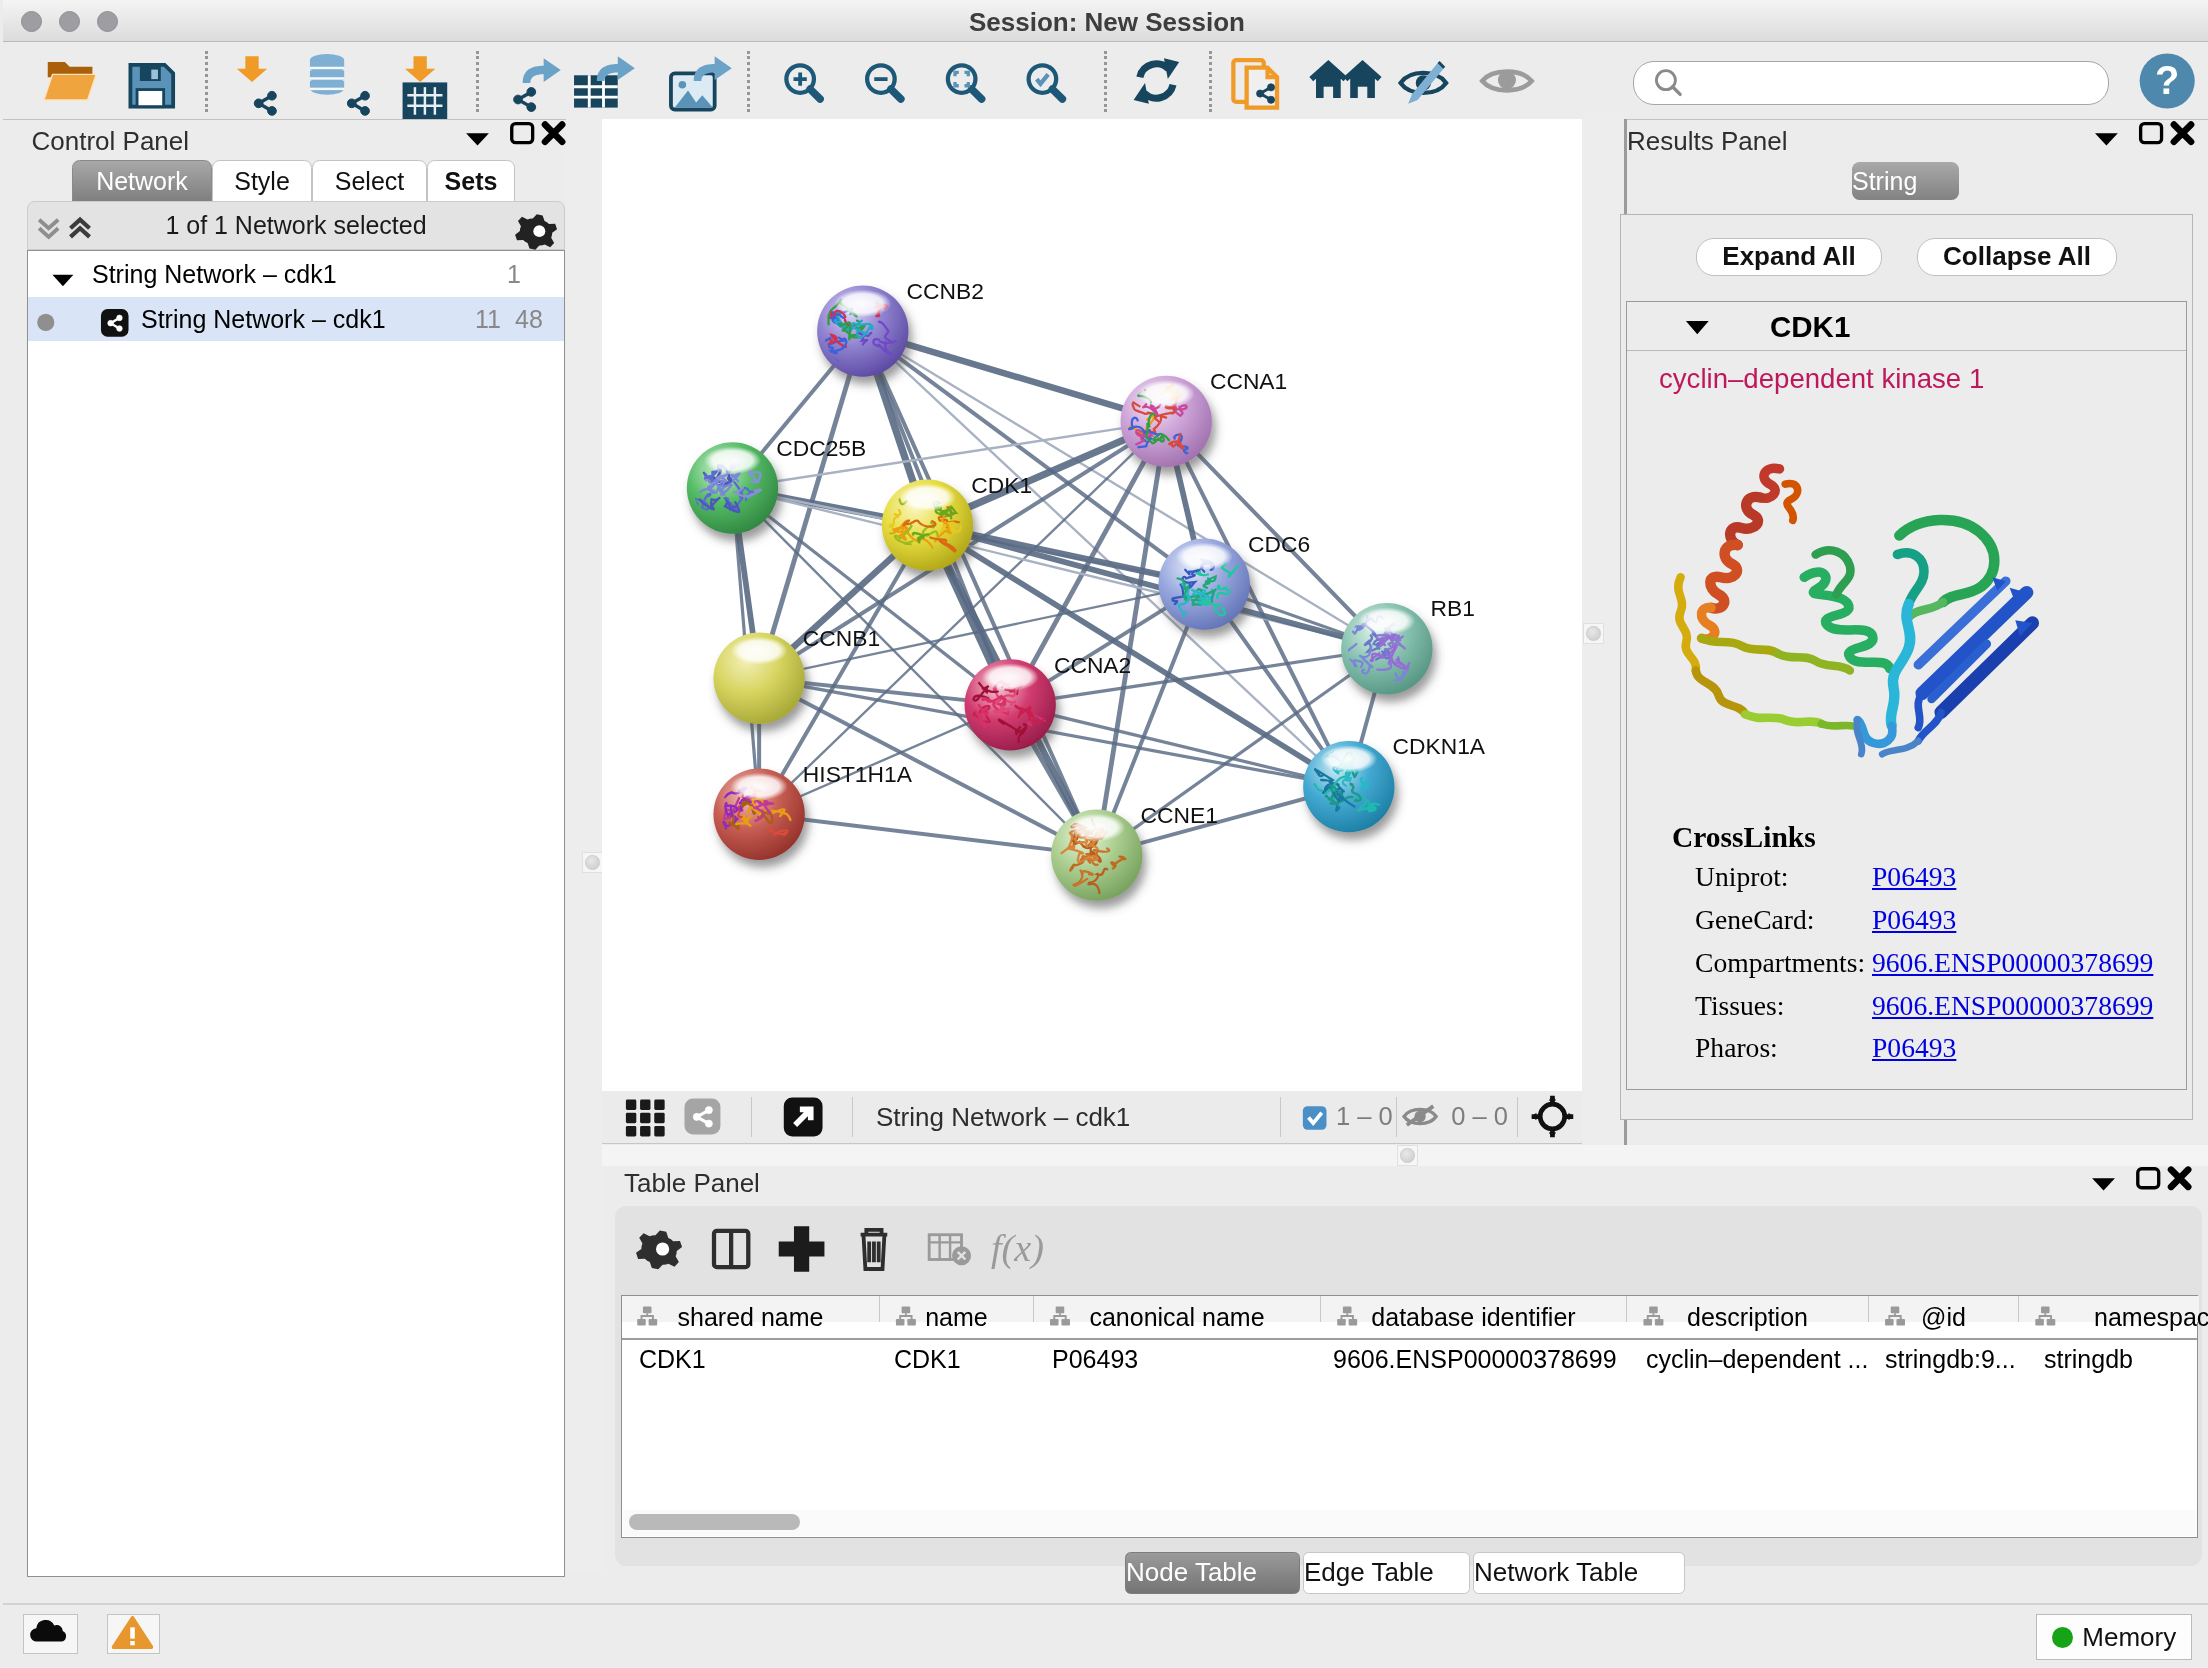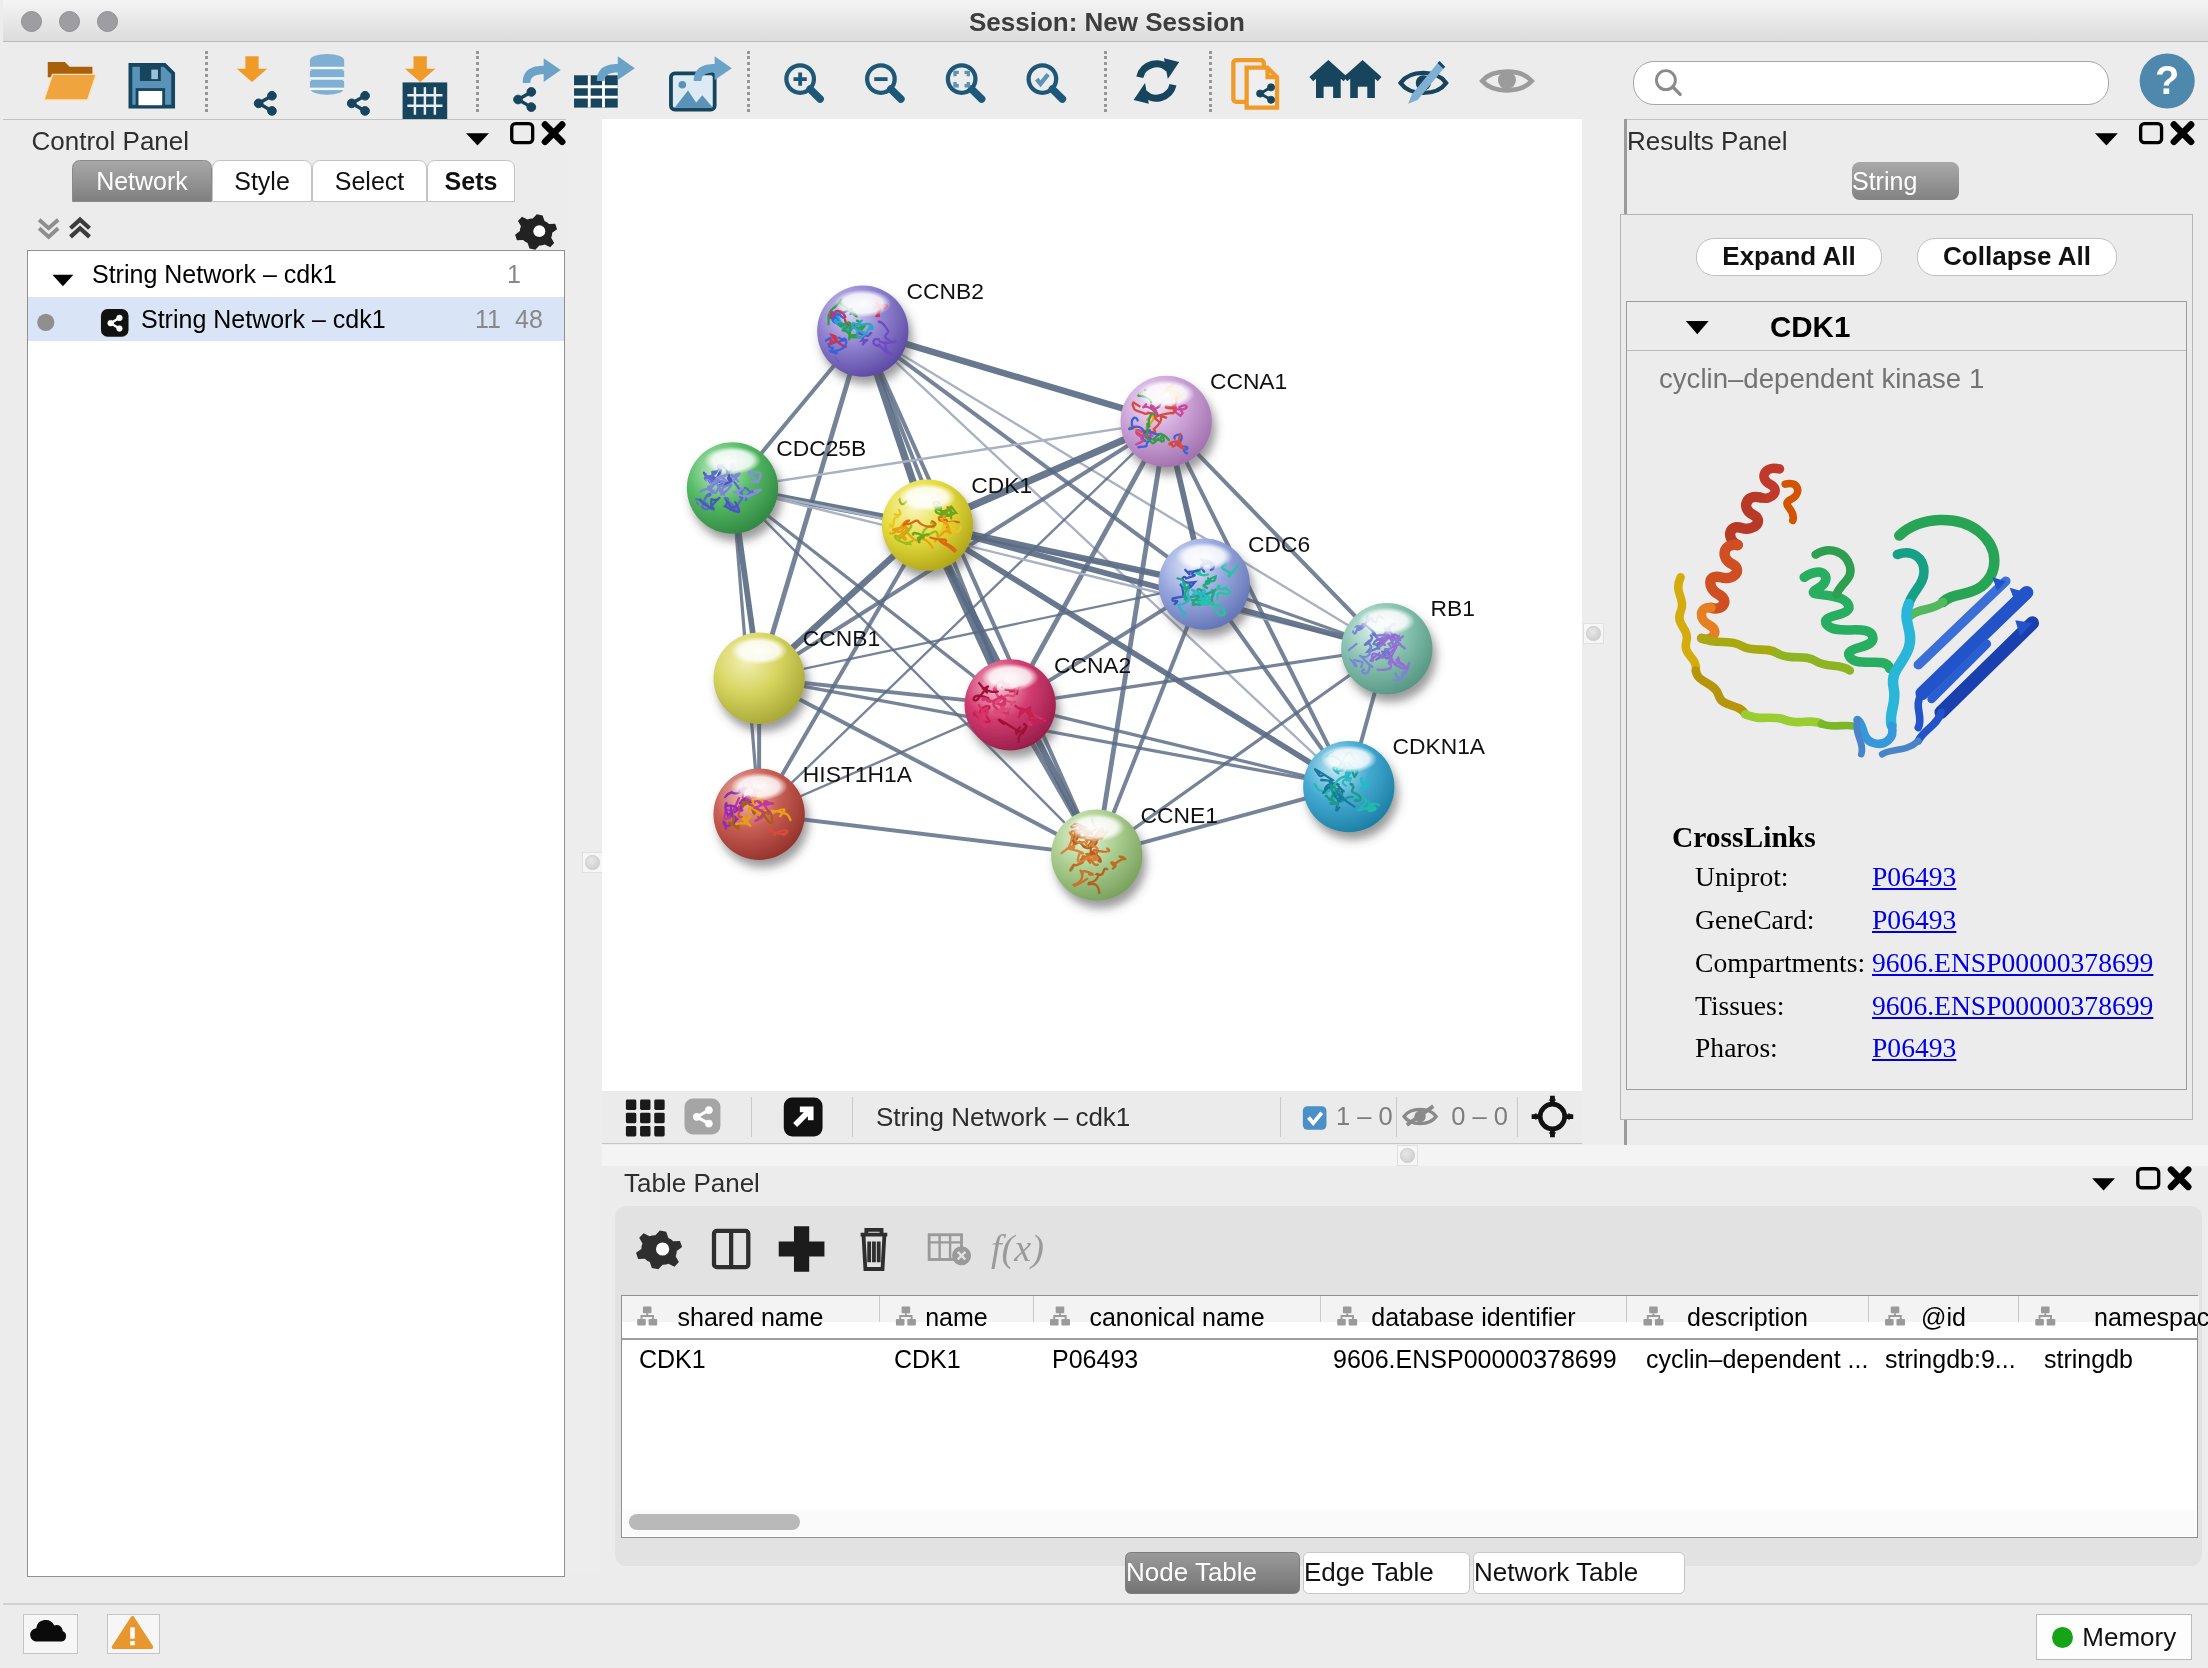--- a/index.html
+++ b/index.html
@@ -49,21 +49,21 @@
 #memwrap{left:2033px;top:1614px;width:156px;height:46px;background:#fdfdfd;border:1.9px solid #bbb;box-sizing:border-box;display:flex;align-items:center;justify-content:center;gap:9.5px;font-size:26px;color:#111;}
 #memwrap i{display:block;width:21px;height:21px;border-radius:50%;background:#17a317;}
 
 #rp-title{left:1624px;top:126px;}
 #rp-strtab{left:1849px;top:162px;width:107px;height:38px;background:linear-gradient(#a9a9a9,#828282);border-radius:7.6px;color:#fff;font-size:25px;text-align:left;line-height:38px;}
 #rp-box{left:1617px;top:214px;width:573px;height:906px;background:#ebebeb;border:1.9px solid #b5b5b5;box-sizing:border-box;}
 .rbtn{position:absolute;top:238px;height:38px;background:#fff;border:1.9px solid #c0c0c0;border-radius:18px;box-sizing:border-box;font-size:26px;font-weight:600;color:#111;text-align:center;line-height:34px;}
 #rp-card{left:1623px;top:301px;width:561px;height:789px;background:#ececec;border:1.9px solid #9a9a9a;box-sizing:border-box;}
 #rp-cardhead{left:0;top:0;width:100%;height:49px;border-bottom:1.9px solid #b9b9b9;box-sizing:border-box;}
 #cdk1lbl{left:143px;top:7.6px;font-size:29.5px;font-weight:bold;color:#000;}
-#desc1{left:32px;top:61px;font-size:27.6px;color:#737373;}
+#desc1{left:32px;top:61px;font-size:27.6px;color:#be185d;}
 .serif{font-family:"Liberation Serif",serif;}
 .crossrow{position:absolute;font-size:27.6px;color:#000;}
 .crossrow a{color:#0000e0;text-decoration:underline;}
 </style>
 </head>
 <body>
 <div id="app">
 
   <div id="titlebar" class="abs">
     <div class="tl abs" style="left:18px;"></div>
@@ -277,20 +277,23 @@
           <path d="M8 -8.5 L-7 0.5 L8 9.5" stroke-width="4" fill="none"></path>
         </g>
       </g>
   </svg>
 
   <div id="cp-title" class="abs ptitle">Control Panel</div>
   <div class="tab sel" style="left:69px;width:140px;" id="tabnet">Network</div>
   <div class="tab" style="left:209px;width:100px;">Style</div>
   <div class="tab" style="left:309px;width:115px;">Select</div>
   <div class="tab" style="left:424px;width:88px;font-weight:bold;">Sets</div>
+  <div id="cp-sub" class="abs">
+    <div class="abs" style="left:0;top:0;width:100%;height:100%;display:flex;align-items:center;justify-content:center;font-size:25px;color:#1a1a1a;">1 of 1 Network selected</div>
+  </div>
   <div id="cp-list" class="abs">
     <div class="cprow" style="top:1.9px;">
       <span class="abs" style="left:64px;top:6.7px;">String Network – cdk1</span>
       <span class="abs" style="right:43px;top:6.7px;color:#888;">1</span>
     </div>
     <div class="cprow" id="cp-row2" style="top:46px;">
       <span class="abs" style="left:113px;top:7.6px;">String Network – cdk1</span>
       <span class="abs" style="left:447px;top:7.6px;color:#888;">11</span>
       <span class="abs" style="left:487px;top:7.6px;color:#888;">48</span>
     </div>

